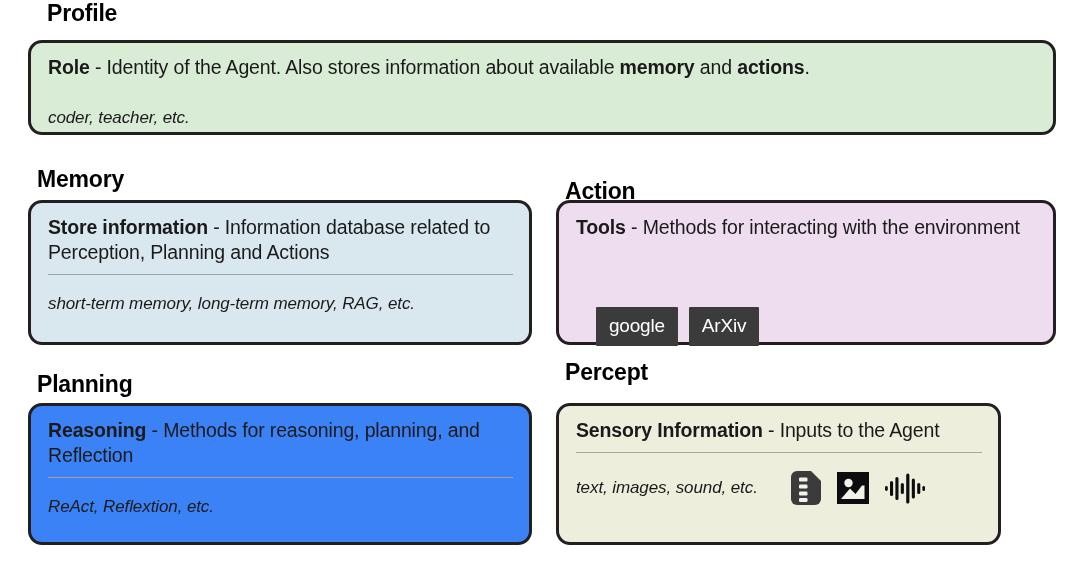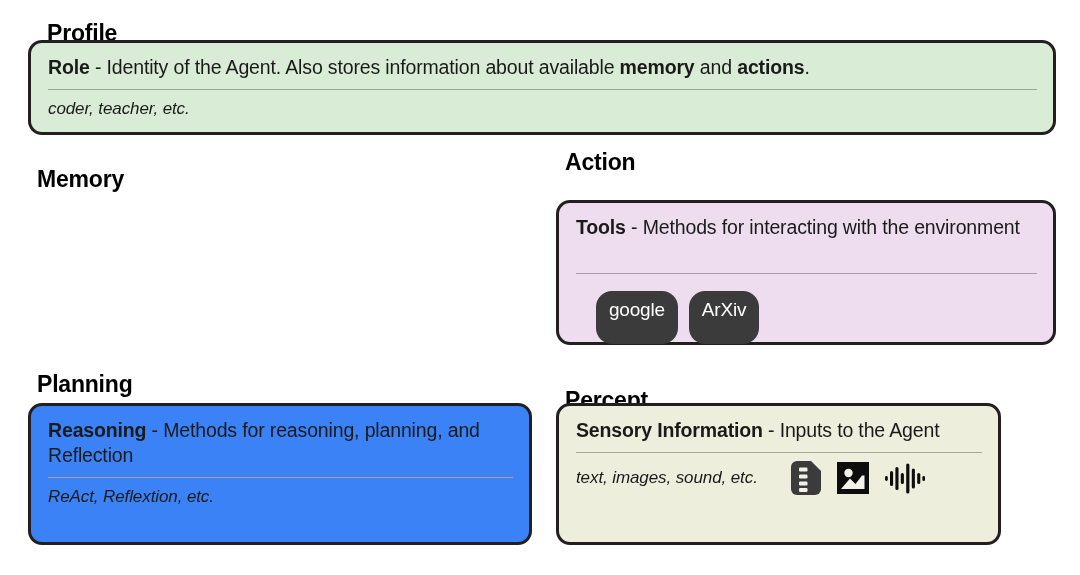--- a/index.html
+++ b/index.html
@@ -58,21 +58,21 @@
   .divider {
     height: 1px;
     background: #9aa49a;
     margin: 9px 0 0 0;
     width: 100%;
   }
 
   .card-footer {
     display: flex;
     align-items: center;
-    margin-top: 8px;
+    margin-top: 18px;
     min-height: 22px;
   }
 
   .card-example {
     font-family: "Liberation Sans", sans-serif;
     font-style: italic;
     font-size: 17px;
     line-height: 22px;
     color: #1a1a1a;
     letter-spacing: -0.1px;
@@ -89,47 +89,47 @@
   .card.action    { background: #eeddee; }
   .card.action    .divider { background: #ab9cab; }
 
   .card.planning  { background: #3b82f6; }
   .card.planning  .divider { background: #ad9b9d; }
 
   .card.percept   { background: #eeeedc; }
   .card.percept   .divider { background: #a9a997; }
 
   
-  .h-profile  { left: 47px;  top: 21px;   }
+  .h-profile  { left: 47px;  top: 1px;   }
   .h-memory   { left: 37px;  top: 167px; }
-  .h-action   { left: 565px; top: 150px; }
+  .h-action   { left: 565px; top: 179px; }
   .h-planning { left: 37px;  top: 372px; }
-  .h-percept  { left: 565px; top: 388px; }
+  .h-percept  { left: 565px; top: 360px; }
 
   .card.profile  { left: 28px;  top: 40px;  width: 1028px; height: 95px; }
   .card.memory   { left: 28px;  top: 200px; width: 504px;  height: 145px; }
   .card.action   { left: 556px; top: 200px; width: 500px;  height: 145px; gap: 24px; }
   .card.planning { left: 28px;  top: 403px; width: 504px;  height: 142px; }
   .card.percept  { left: 556px; top: 403px; width: 445px;  height: 142px; }
 
   
   .chips {
     display: flex;
     align-items: center;
     gap: 11px;
     margin-left: 20px;
   }
   .chip {
     background: #3b3b3b;
     color: #ffffff;
-    border-radius: 16px;
+    border-radius: 1px;
     font-family: "Liberation Sans", sans-serif;
     font-size: 19px;
     line-height: 19px;
-    padding: 9px 13px 25px 13px;
+    padding: 9px 13px 11px 13px;
     white-space: nowrap;
     letter-spacing: -0.2px;
   }
 
   
   .percept-icons {
     display: flex;
     align-items: center;
     gap: 16px;
     margin-left: 33px;
@@ -152,20 +152,29 @@
       <b>Role</b><span> - Identity of the Agent. Also stores information about available </span><b>memory</b><span> and </span><b>actions</b><span>.</span>
     </div>
     <div class="divider"></div>
     <div class="card-footer">
       <div class="card-example">coder, teacher, etc.</div>
     </div>
   </div>
 
   <div class="section-heading h-memory">Memory</div>
 
+  <div class="card memory">
+    <div class="card-title">
+      <b>Store information</b><span> - Information database related to Perception, Planning and Actions</span>
+    </div>
+    <div class="divider"></div>
+    <div class="card-footer">
+      <div class="card-example">short-term memory, long-term memory, RAG, etc.</div>
+    </div>
+  </div>
 
   <div class="section-heading h-action">Action</div>
 
   <div class="card action">
     <div class="card-title">
       <b>Tools</b><span> - Methods for interacting with the environment</span>
     </div>
     <div class="divider"></div>
     <div class="card-footer">
       <div class="chips">

